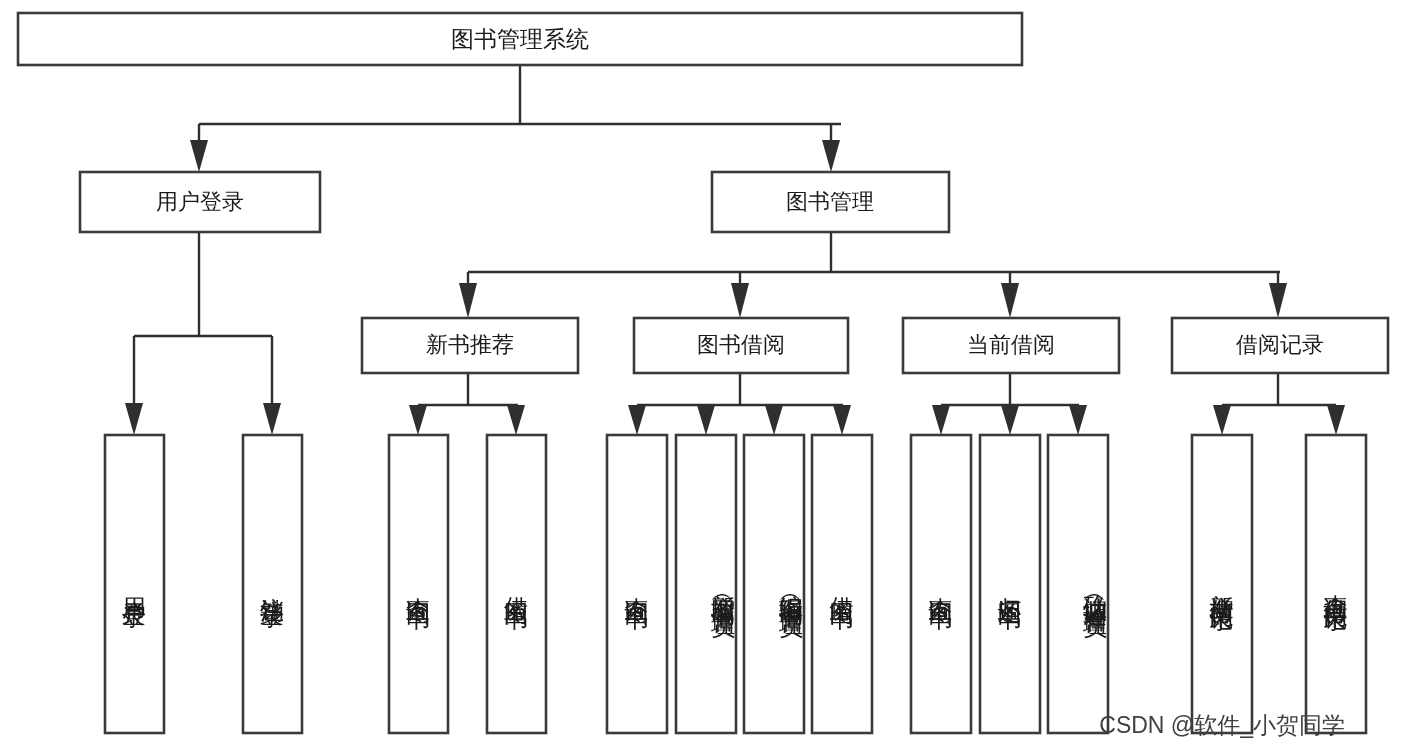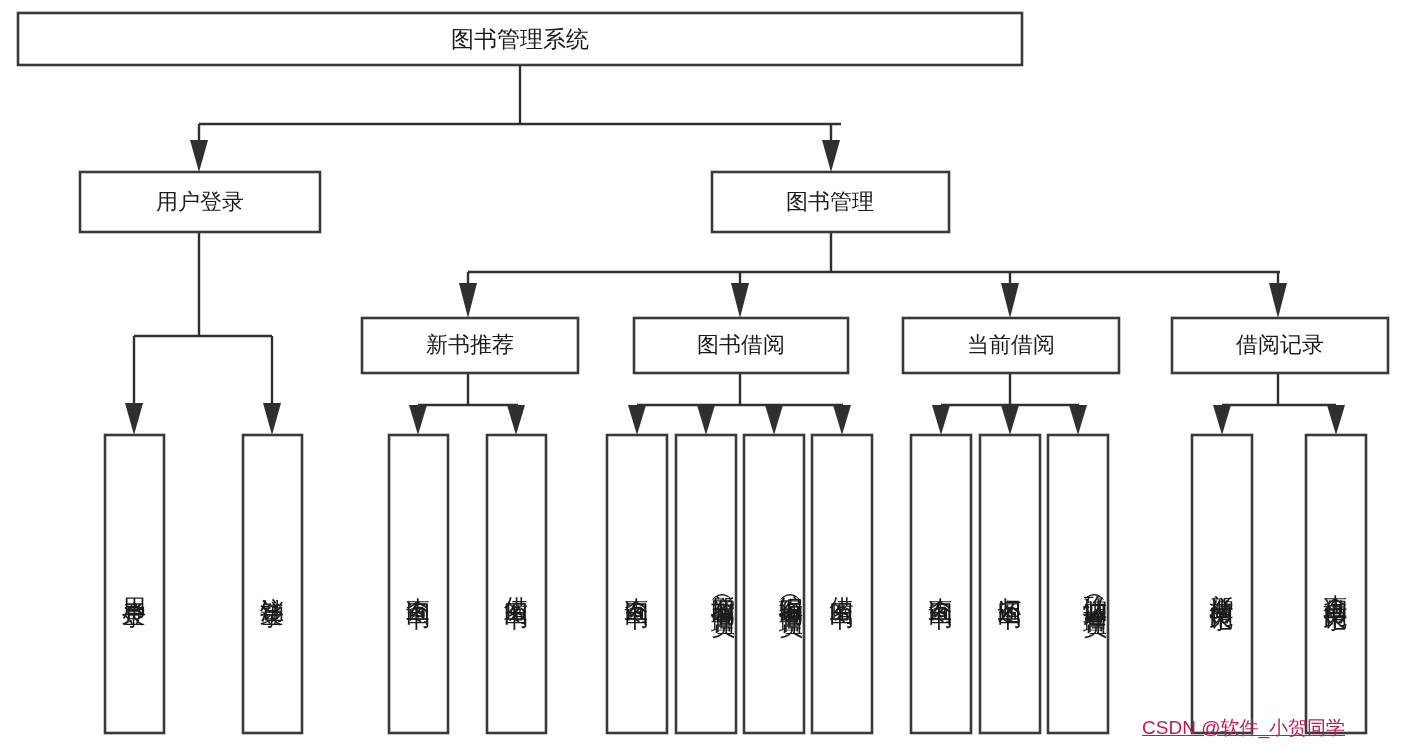--- a/index.html
+++ b/index.html
@@ -72,25 +72,24 @@
     user-select: none;
   }
   .leaf-label.center-v {
     align-items: center;
   }
   .watermark {
     position: absolute;
     right: 8px;
     bottom: 6px;
     font-family: "Liberation Sans", "DejaVu Sans", sans-serif;
-    font-size: 19px;
-    color: #be185d;
+    font-size: 23px;
+    color: #404040;
     white-space: nowrap;
     user-select: none;
-    text-decoration: underline;
   }
 </style>
 </head>
 <body>
 
 <div id="diagram-root">
 
   <svg class="diagram-canvas" viewBox="0 0 1405 747" xmlns="http://www.w3.org/2000/svg">
 
     <g>

